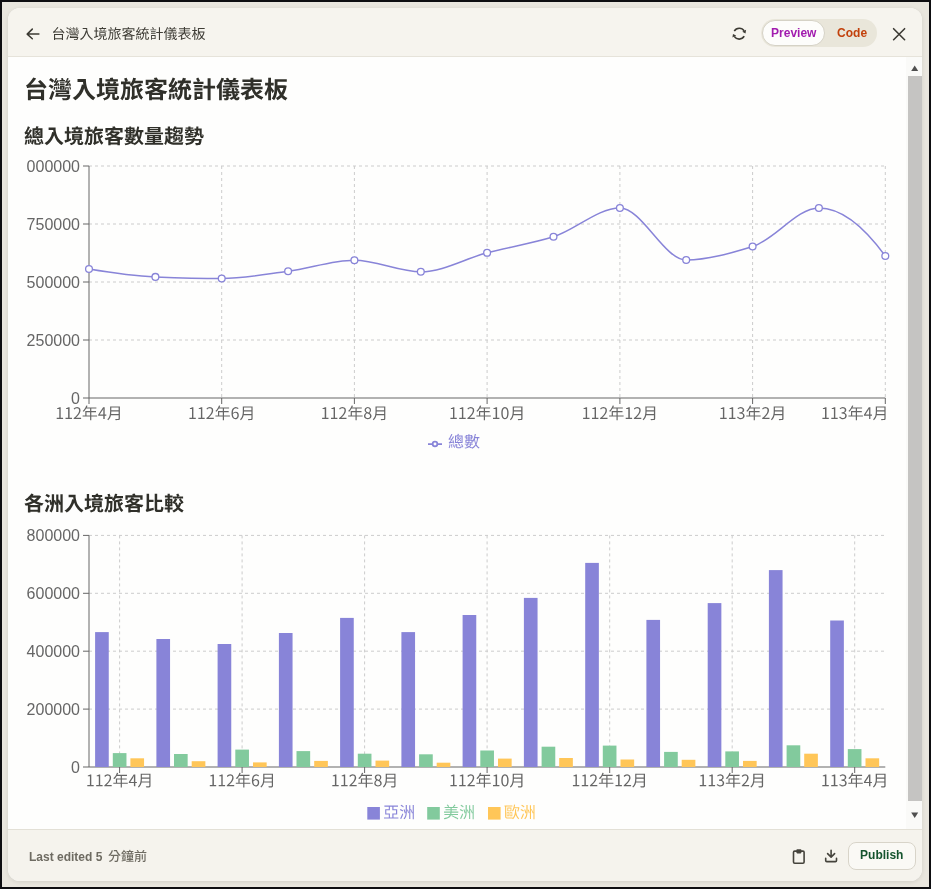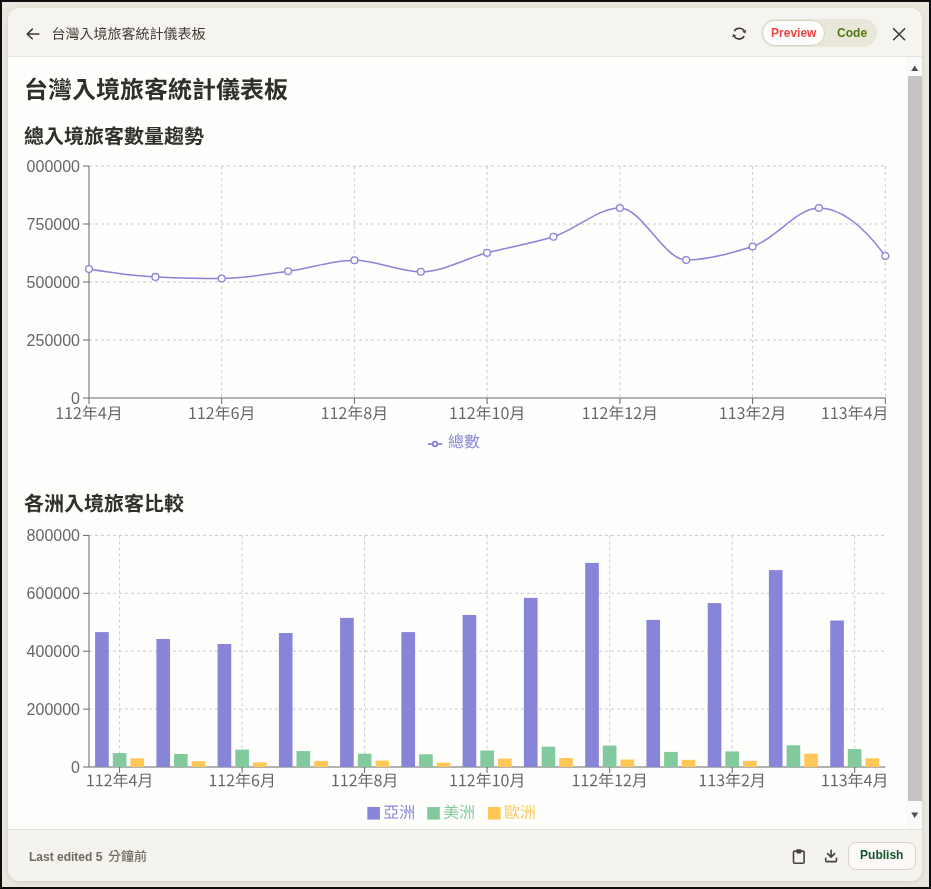--- a/index.html
+++ b/index.html
@@ -1,20 +1,20 @@
 <!DOCTYPE html>
 <html><head><meta charset="utf-8"><style>
 html,body{margin:0;padding:0;width:931px;height:889px;overflow:hidden;background:#0e0e11;font-family:"Liberation Sans",sans-serif;}
 #page{position:absolute;left:2px;top:2px;width:927px;height:885px;background:#e9e6de;}
 #panel{position:absolute;left:8px;top:8px;width:914px;height:873px;border-radius:12px;background:#fefefd;box-shadow:0 1px 4px rgba(0,0,0,0.10);overflow:hidden;}
 #hdr{position:absolute;left:0;top:0;width:100%;height:49px;background:#f6f4ee;border-bottom:1px solid #e6e3da;box-sizing:border-box;}
 #bbar{position:absolute;left:0;bottom:0;width:100%;height:52.5px;background:#f5f3ed;border-top:1px solid #e3e0d6;box-sizing:border-box;}
 #pillwrap{position:absolute;left:752.8px;top:10.5px;width:116.3px;height:28.3px;border-radius:14.2px;background:#e9e6da;}
-#pillprev{position:absolute;left:1.2px;top:1.2px;width:63.5px;height:25.9px;border-radius:13px;background:#fdfdfb;border:1px solid #d5d2c6;box-sizing:border-box;color:#ef4444;font-weight:bold;font-size:12px;line-height:24px;text-align:center;}
-#pillcode{position:absolute;right:0;top:0;width:50px;height:28.3px;color:#4d7c0f;font-weight:bold;font-size:12px;line-height:28.3px;text-align:center;}
+#pillprev{position:absolute;left:1.2px;top:1.2px;width:63.5px;height:25.9px;border-radius:13px;background:#fdfdfb;border:1px solid #d5d2c6;box-sizing:border-box;color:#a21caf;font-weight:bold;font-size:12px;line-height:24px;text-align:center;}
+#pillcode{position:absolute;right:0;top:0;width:50px;height:28.3px;color:#c2410c;font-weight:bold;font-size:12px;line-height:28.3px;text-align:center;}
 #publish{position:absolute;left:840px;top:834px;width:67.5px;height:27.5px;border-radius:8px;background:#faf9f5;border:1px solid #d8d4c9;box-sizing:border-box;color:#14532d;font-weight:bold;font-size:12px;line-height:25.5px;text-align:center;}
 #sb{position:absolute;left:898.3px;top:49px;width:15.6px;height:771.6px;background:#fafaf8;}
 #sbthumb{position:absolute;left:1.7px;top:18.5px;width:13.9px;height:725px;background:#c5c4c2;}
 svg{position:absolute;left:0;top:0;}
 </style></head><body>
 <div id="page"></div>
 <div id="panel">
 <div id="hdr"></div>
 <div id="bbar"></div>
 <div id="pillwrap">

